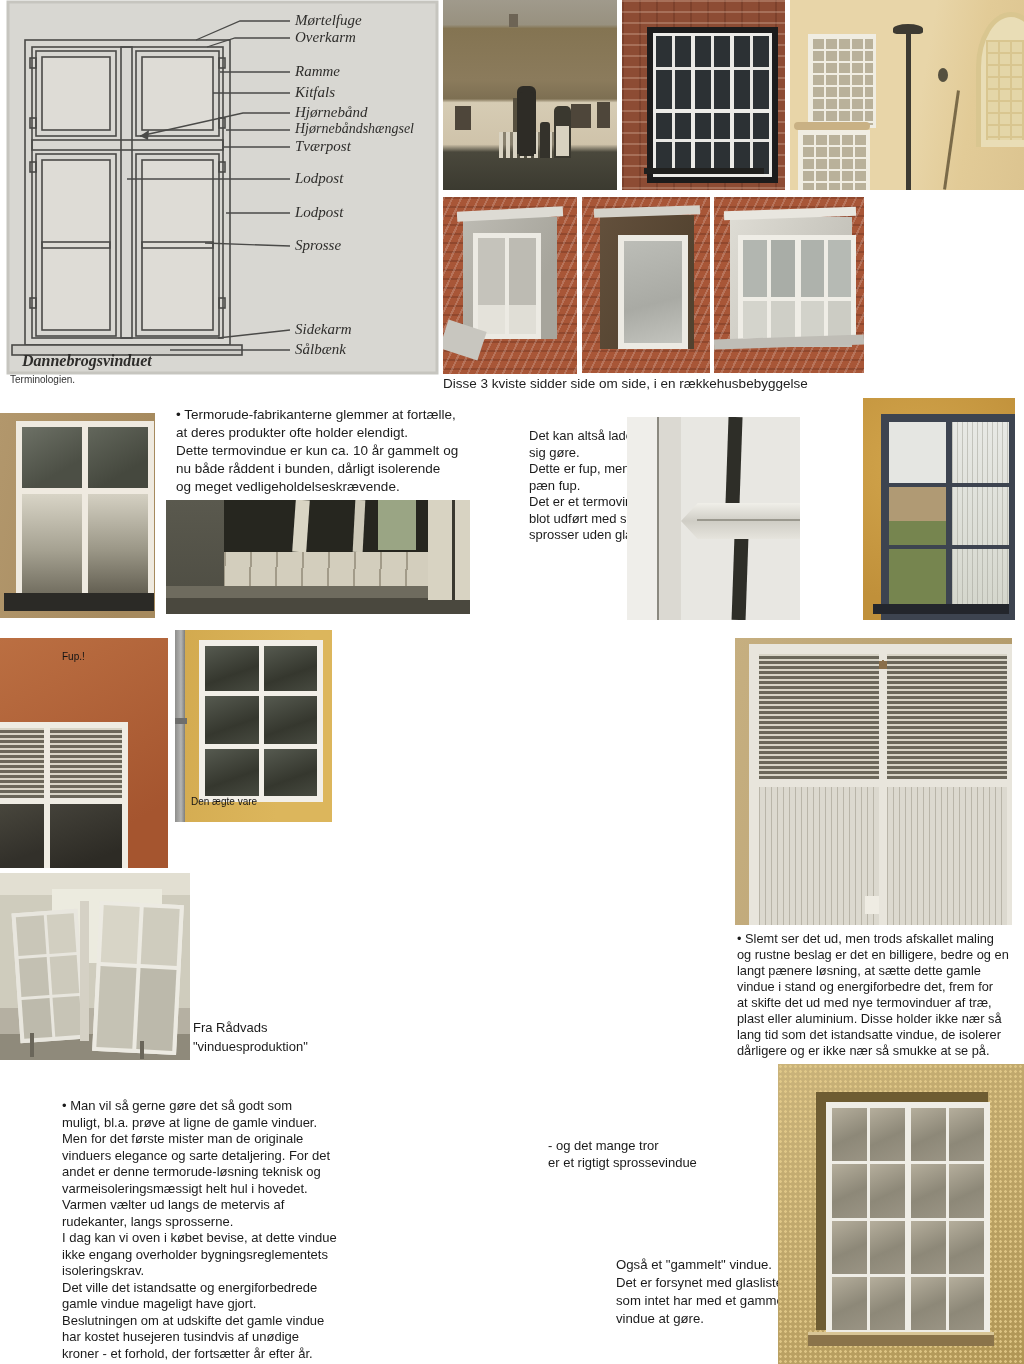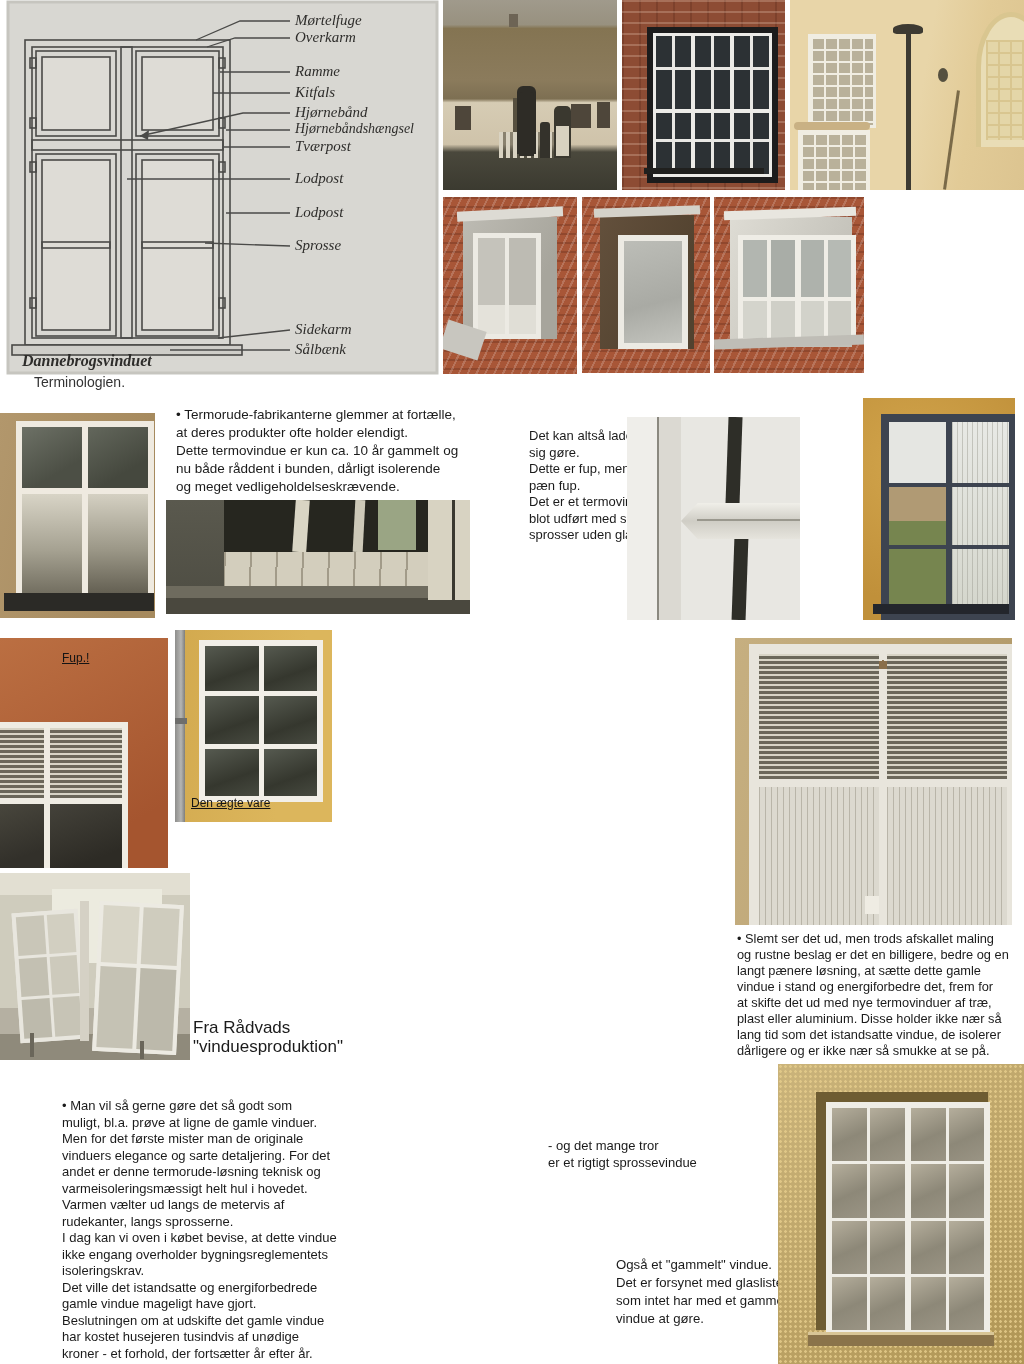--- a/index.html
+++ b/index.html
@@ -6,27 +6,27 @@
   .page{position:relative;width:1024px;height:1364px;background:#ffffff;overflow:hidden;
         font-family:"Liberation Sans",sans-serif;color:#1b1b1b;}
   .abs{position:absolute;}
   .ph{position:absolute;overflow:hidden;}
   .ph i,.ph b,.ph u{display:block;position:absolute;}
   .txt{position:absolute;white-space:pre-line;color:#1b1b1b;}
   .t13{font-size:13px;line-height:16.5px;}
   .t135{font-size:13.5px;line-height:18px;}
   .t128{font-size:12.8px;line-height:16px;}
   .cap{font-size:13.5px;color:#222;}
-  .plabel{position:absolute;font-size:12px;color:#141414;white-space:pre-line;text-decoration:underline;}
+  .plabel{position:absolute;font-size:10px;color:#141414;white-space:pre-line;}
   
   .dlabel{position:absolute;left:295px;font-family:"Liberation Serif",serif;font-style:italic;
           font-weight:normal;font-size:15px;color:#2e2d2b;white-space:nowrap;}
   .dtitle{position:absolute;left:22px;top:352px;font-family:"Liberation Serif",serif;font-style:italic;
           font-weight:bold;font-size:16px;color:#2e2d2b;}
-  .dterm{position:absolute;left:10px;top:374px;font-size:14px;color:#333;margin-left:24px;}
+  .dterm{position:absolute;left:10px;top:374px;font-size:10px;color:#333;}
   
   .brick{background-color:#8d4c34;background-image:
      repeating-linear-gradient(to bottom,rgba(235,205,185,.28) 0 2px,transparent 2px 11px),
      repeating-linear-gradient(to right,rgba(60,20,10,.20) 0 2px,transparent 2px 17px);}
   .tiles{background-color:#a85637;background-image:
      repeating-linear-gradient(115deg,rgba(255,255,255,.18) 0 2px,transparent 2px 8px),
      repeating-linear-gradient(to bottom,rgba(60,20,10,.22) 0 2px,transparent 2px 9px);}
   .wgrid{position:absolute;display:grid;background:#f3f1ea;}
   .wgrid>i{display:block;position:relative;}
   .pane{background:linear-gradient(160deg,#565a50,#35372e 60%,#474a40);}
@@ -176,20 +176,21 @@
     </div>
     <div class="wgrid" style="left:82px;top:38px;width:50px;height:98px;border:5px solid #efede6;gap:4px;grid-template-columns:1fr 1fr;grid-template-rows:58% 1fr;background:#efede6;">
       <i style="background:#aeb2ac;"></i>
         <i style="background:#b6bab4;"></i>
       <i style="background:#d2d2ca;"></i>
         <i style="background:#ccccC4;"></i>
     </div>
     <i style="left:0;top:140px;width:150px;height:10px;background:#bfbdb6;transform:rotate(-2deg);"></i>
   </div>
 
+  <div class="txt cap" style="left:443px;top:376px;width:540px;">Disse 3 kviste sidder side om side, i en rækkehusbebyggelse</div>
 
   <div class="ph" style="left:0;top:413px;width:155px;height:205px;background:linear-gradient(100deg,#b2976c,#a68a5e 80%);">
     <div class="wgrid" style="left:16px;top:8px;width:126px;height:170px;border:6px solid #efeae0;gap:6px;grid-template-columns:1fr 1fr;grid-template-rows:36% 1fr;background:#efeae0;">
       <i style="background:linear-gradient(150deg,#6d7166,#4c4f45 70%);"></i>
       <i style="background:linear-gradient(150deg,#63675c,#45483e 70%);"></i>
       <i style="background:linear-gradient(#d8d4c6,#a5a191 55%,#6e6a5c);"></i>
       <i style="background:linear-gradient(#d4d0c2,#9a9686 55%,#5f5b4e);"></i>
     </div>
     <i style="left:4px;top:180px;width:150px;height:18px;background:#2b2a26;"></i>
   </div>
@@ -297,21 +298,21 @@
     <div class="wgrid" style="left:96px;top:30px;width:76px;height:142px;border:4px solid #eceae2;gap:4px;grid-template-columns:1fr 1fr;grid-template-rows:40% 1fr;background:#eceae2;transform:rotate(3deg);">
       <i style="background:#d8d5c7;"></i>
         <i style="background:#cfccbe;"></i>
       <i style="background:#c5c2b4;"></i>
         <i style="background:#bcb9ab;"></i>
     </div>
     <i style="left:30px;top:160px;width:4px;height:24px;background:#6a665a;"></i>
     <i style="left:140px;top:168px;width:4px;height:18px;background:#6a665a;"></i>
   </div>
 
-  <div class="txt" style="left:193px;top:1018px;width:150px;font-size:17px;line-height:19px;">Fra Rådvads
+  <div class="txt" style="left:193px;top:1018px;width:150px;font-size:13px;line-height:19px;">Fra Rådvads
 "vinduesproduktion"</div>
 
   <div class="txt t13" style="left:548px;top:1138px;width:240px;">- og det mange tror
 er et rigtigt sprossevindue</div>
 
   <div class="txt t13" style="left:62px;top:1098px;width:320px;">• Man vil så gerne gøre det så godt som
 muligt, bl.a. prøve at ligne de gamle vinduer.
 Men for det første mister man de originale
 vinduers elegance og sarte detaljering. For det
 andet er denne termorude-løsning teknisk og

